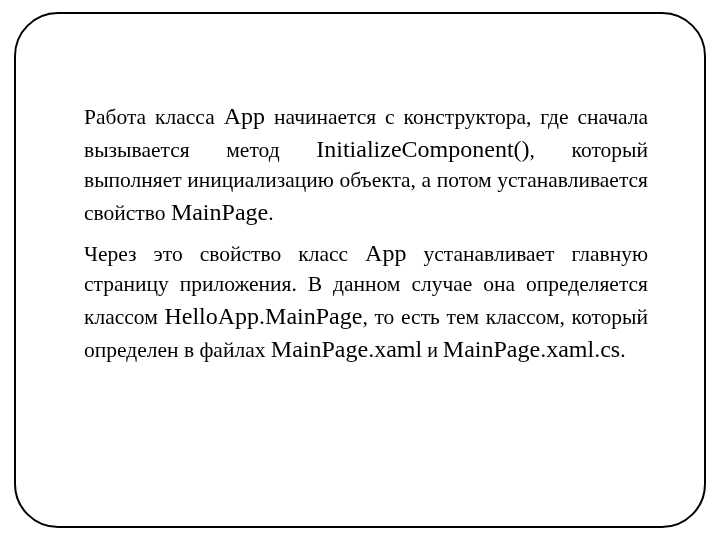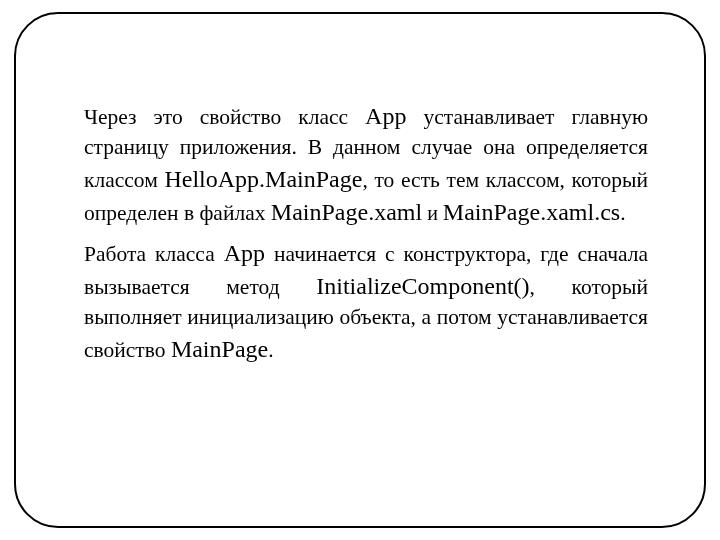--- a/index.html
+++ b/index.html
@@ -24,18 +24,18 @@
     font-family: Georgia, 'Times New Roman', serif;
     font-size: 24px;
   }
   .sm { font-size: 20px; }
 </style>
 </head>
 <body>
 
 <div class="card">
   <p class="para">
-    <span>Через это свойство класс </span><span class="kw">App</span><span> устанавливает главную страницу приложения. В данном случае она определяется классом </span><span class="kw">HelloApp.MainPage</span><span>, то есть тем классом, который определен в файлах </span><span class="kw">MainPage.xaml</span><span class="sm"> и </span><span class="kw">MainPage.xaml.cs</span><span>.</span>
+    <span>Работа класса </span><span class="kw">App</span><span> начинается с конструктора, где сначала вызывается метод </span><span class="kw">InitializeComponent()</span><span>, который выполняет инициализацию объекта, а потом устанавливается свойство </span><span class="kw">MainPage</span><span>.</span>
   </p>
   <p class="para">
-    <span>Работа класса </span><span class="kw">App</span><span> начинается с конструктора, где сначала вызывается метод </span><span class="kw">InitializeComponent()</span><span>, который выполняет инициализацию объекта, а потом устанавливается свойство </span><span class="kw">MainPage</span><span>.</span>
+    <span>Через это свойство класс </span><span class="kw">App</span><span> устанавливает главную страницу приложения. В данном случае она определяется классом </span><span class="kw">HelloApp.MainPage</span><span>, то есть тем классом, который определен в файлах </span><span class="kw">MainPage.xaml</span><span class="sm"> и </span><span class="kw">MainPage.xaml.cs</span><span>.</span>
   </p>
 </div>
 
 </body></html>

